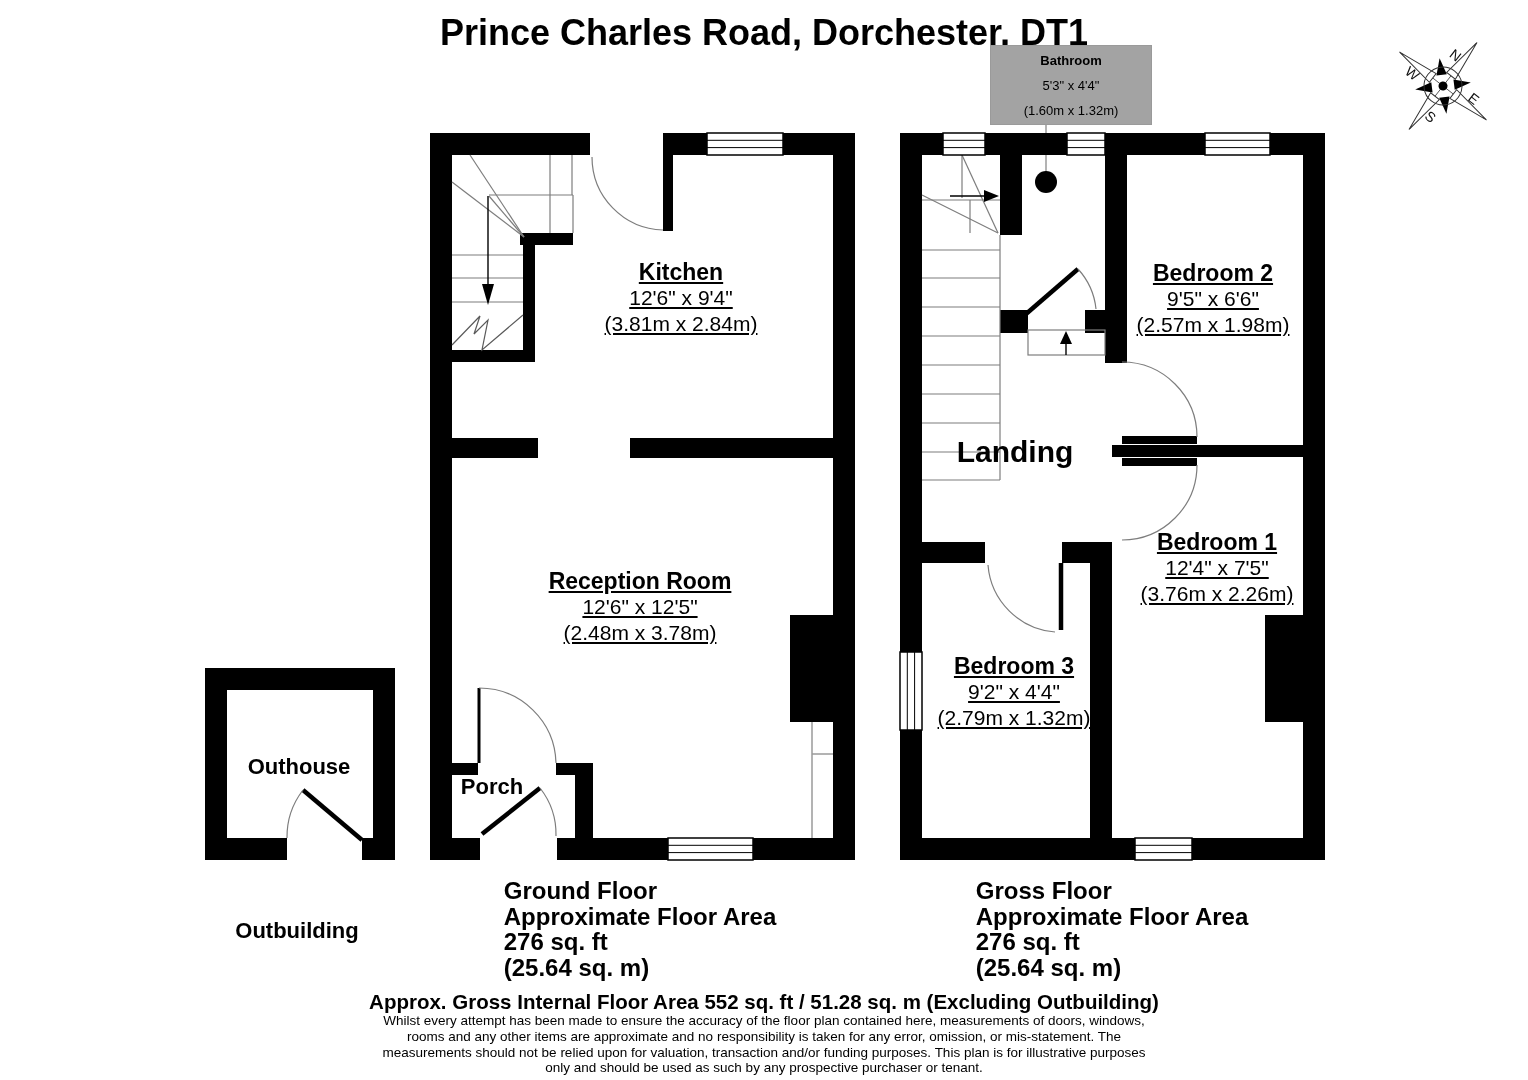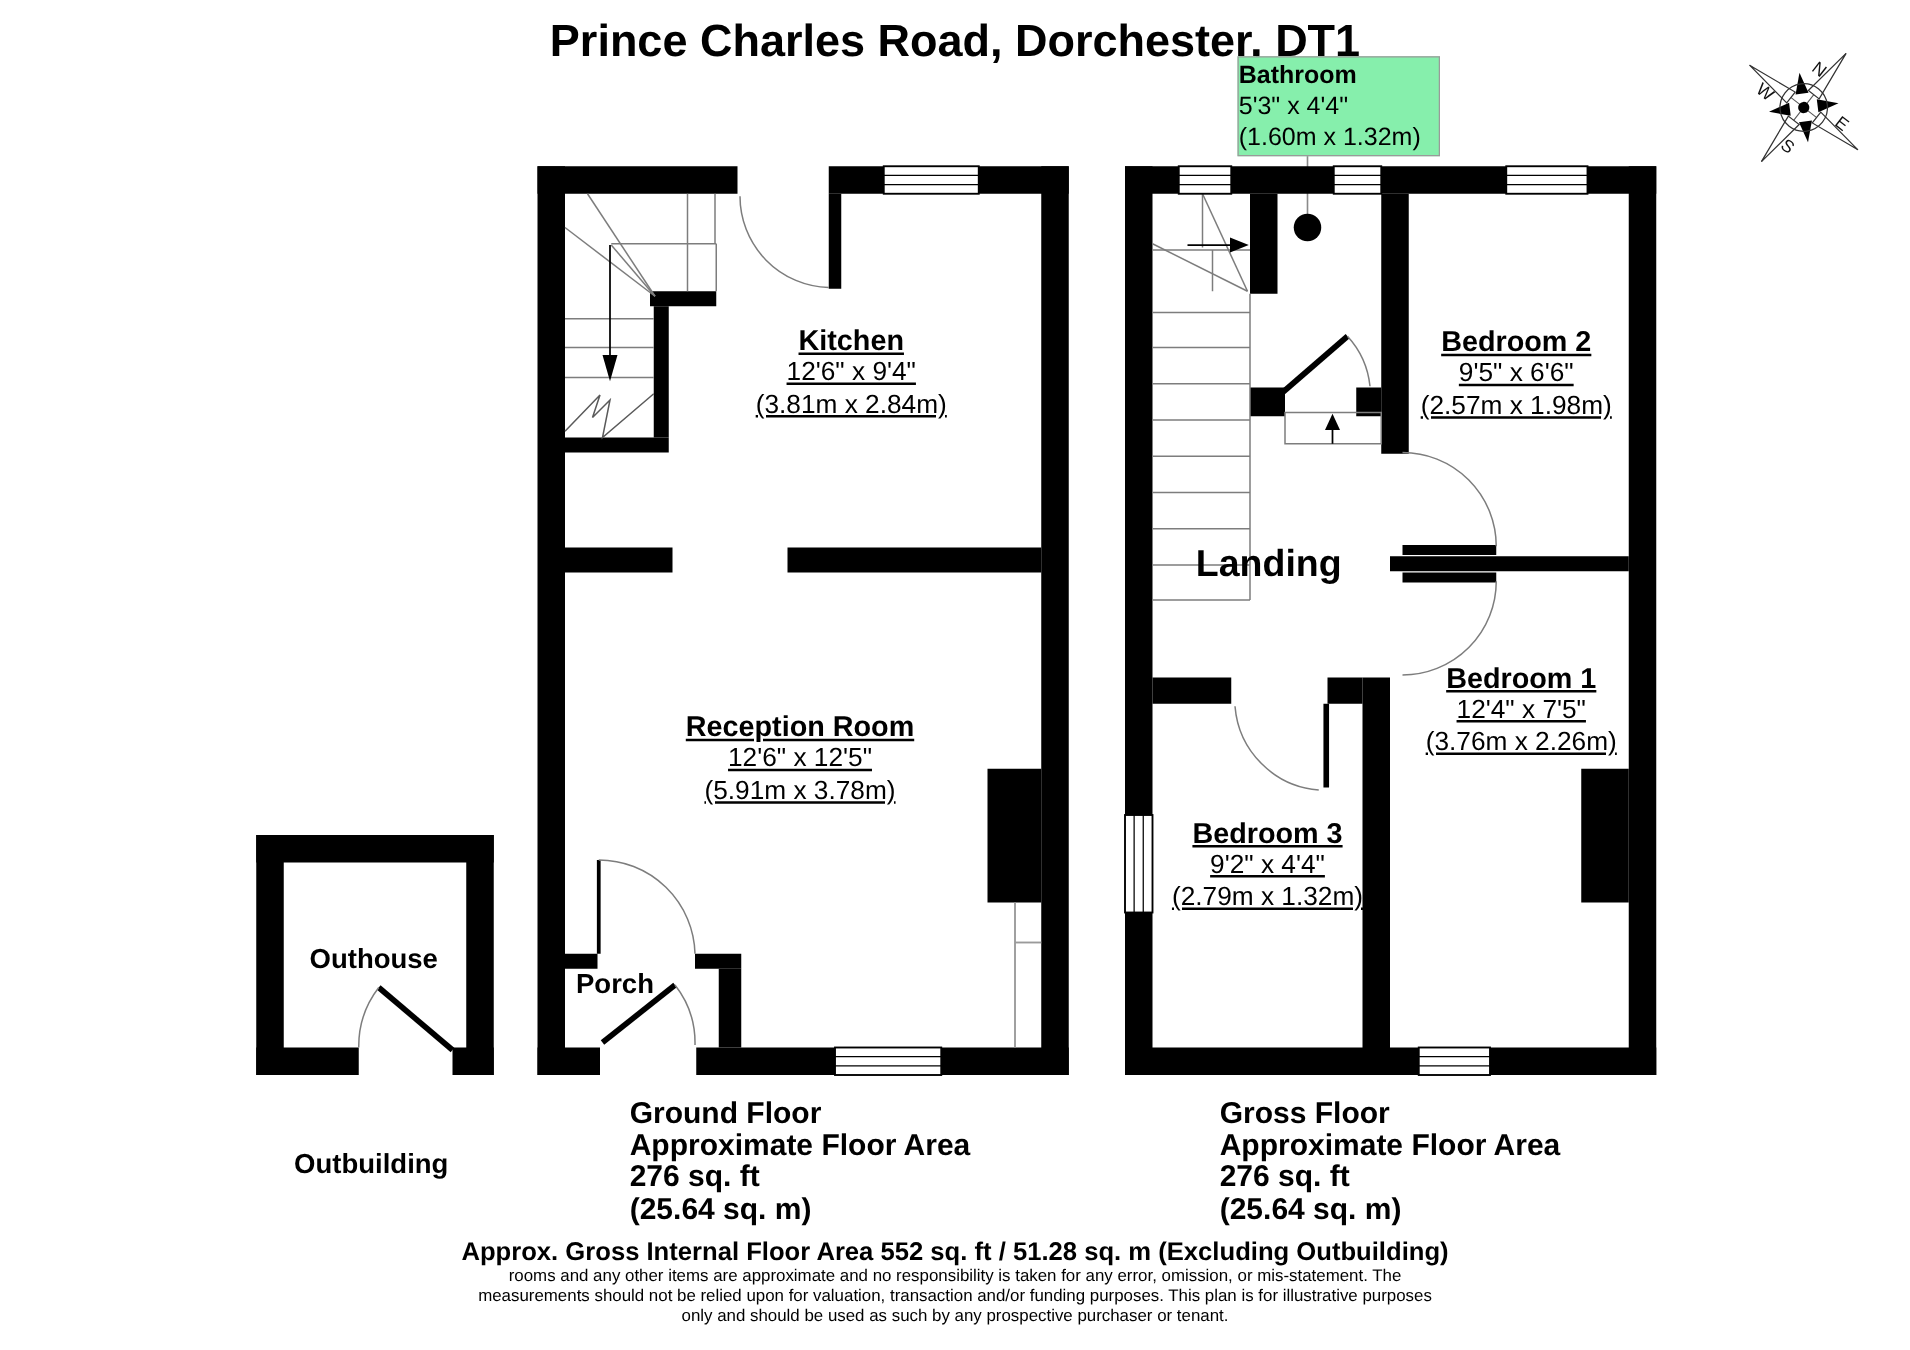--- a/index.html
+++ b/index.html
@@ -8,24 +8,24 @@
   #plan-canvas{position:absolute;left:0;top:0;width:1528px;height:1080px;}
   .abs{position:absolute;}
   .page-title{left:764px;top:12px;transform:translateX(-50%);
       font-size:36px;font-weight:bold;white-space:nowrap;}
   .room-label{text-align:center;transform:translate(-50%,-50%);
       font-size:21px;line-height:26px;white-space:nowrap;text-decoration:underline;}
   .room-label .rname{font-size:23px;font-weight:bold;display:block;}
   .solo-label{transform:translate(-50%,-50%);font-size:22px;font-weight:bold;white-space:nowrap;}
   .floor-summary{transform:translateX(-50%);text-align:left;
       font-size:24px;font-weight:bold;line-height:25.5px;white-space:nowrap;}
-  .callout{left:990px;top:45px;width:160px;height:78px;background:#86efac;
+  .callout{left:990px;top:45px;width:160px;height:78px;background:#a3a3a3;
       border:1.5px solid #9a9a9a;display:flex;flex-direction:column;
-      align-items:flex-start;justify-content:center;text-align:center;
-      font-size:20px;line-height:25px;white-space:nowrap;}
+      align-items:center;justify-content:center;text-align:center;
+      font-size:13px;line-height:25px;white-space:nowrap;}
   .callout .rname{font-weight:bold;}
   .footer-total{left:764px;top:990px;transform:translateX(-50%);
       font-size:20.5px;font-weight:bold;white-space:nowrap;}
   .disclaimer{left:764px;top:1013px;transform:translateX(-50%);text-align:center;
       font-size:13.5px;line-height:15.8px;white-space:nowrap;}
 </style>
 </head>
 <body>
 
 <svg id="plan-canvas" viewBox="0 0 1528 1080" xmlns="http://www.w3.org/2000/svg">
@@ -222,21 +222,21 @@
 
 <div class="abs room-label" style="left:681px;top:298px">
   <span class="rname">Kitchen</span>
   <span>12'6" x 9'4"</span><br>
   <span>(3.81m x 2.84m)</span>
 </div>
 
 <div class="abs room-label" style="left:640px;top:607px">
   <span class="rname">Reception Room</span>
   <span>12'6" x 12'5"</span><br>
-  <span>(5.91m x 3.78m)</span>
+  <span>(2.48m x 3.78m)</span>
 </div>
 
 <div class="abs solo-label" style="left:492px;top:787px">Porch</div>
 <div class="abs solo-label" style="left:299px;top:767px">Outhouse</div>
 <div class="abs solo-label" style="left:297px;top:931px">Outbuilding</div>
 <div class="abs solo-label" style="left:1015px;top:452px;font-size:30px">Landing</div>
 
 <div class="abs room-label" style="left:1213px;top:299px">
   <span class="rname">Bedroom 2</span>
   <span>9'5" x 6'6"</span><br>
@@ -265,16 +265,17 @@
 <div class="abs floor-summary" style="left:1112px;top:878px">
   <div>Gross Floor</div>
   <div>Approximate Floor Area</div>
   <div>276 sq. ft</div>
   <div>(25.64 sq. m)</div>
 </div>
 
 <div class="abs footer-total">Approx. Gross Internal Floor Area 552 sq. ft / 51.28 sq. m (Excluding Outbuilding)</div>
 
 <div class="abs disclaimer">
+  <div>Whilst every attempt has been made to ensure the accuracy of the floor plan contained here, measurements of doors, windows,</div>
   <div>rooms and any other items are approximate and no responsibility is taken for any error, omission, or mis-statement. The</div>
   <div>measurements should not be relied upon for valuation, transaction and/or funding purposes. This plan is for illustrative purposes</div>
   <div>only and should be used as such by any prospective purchaser or tenant.</div>
 </div>
 
 </body></html>

